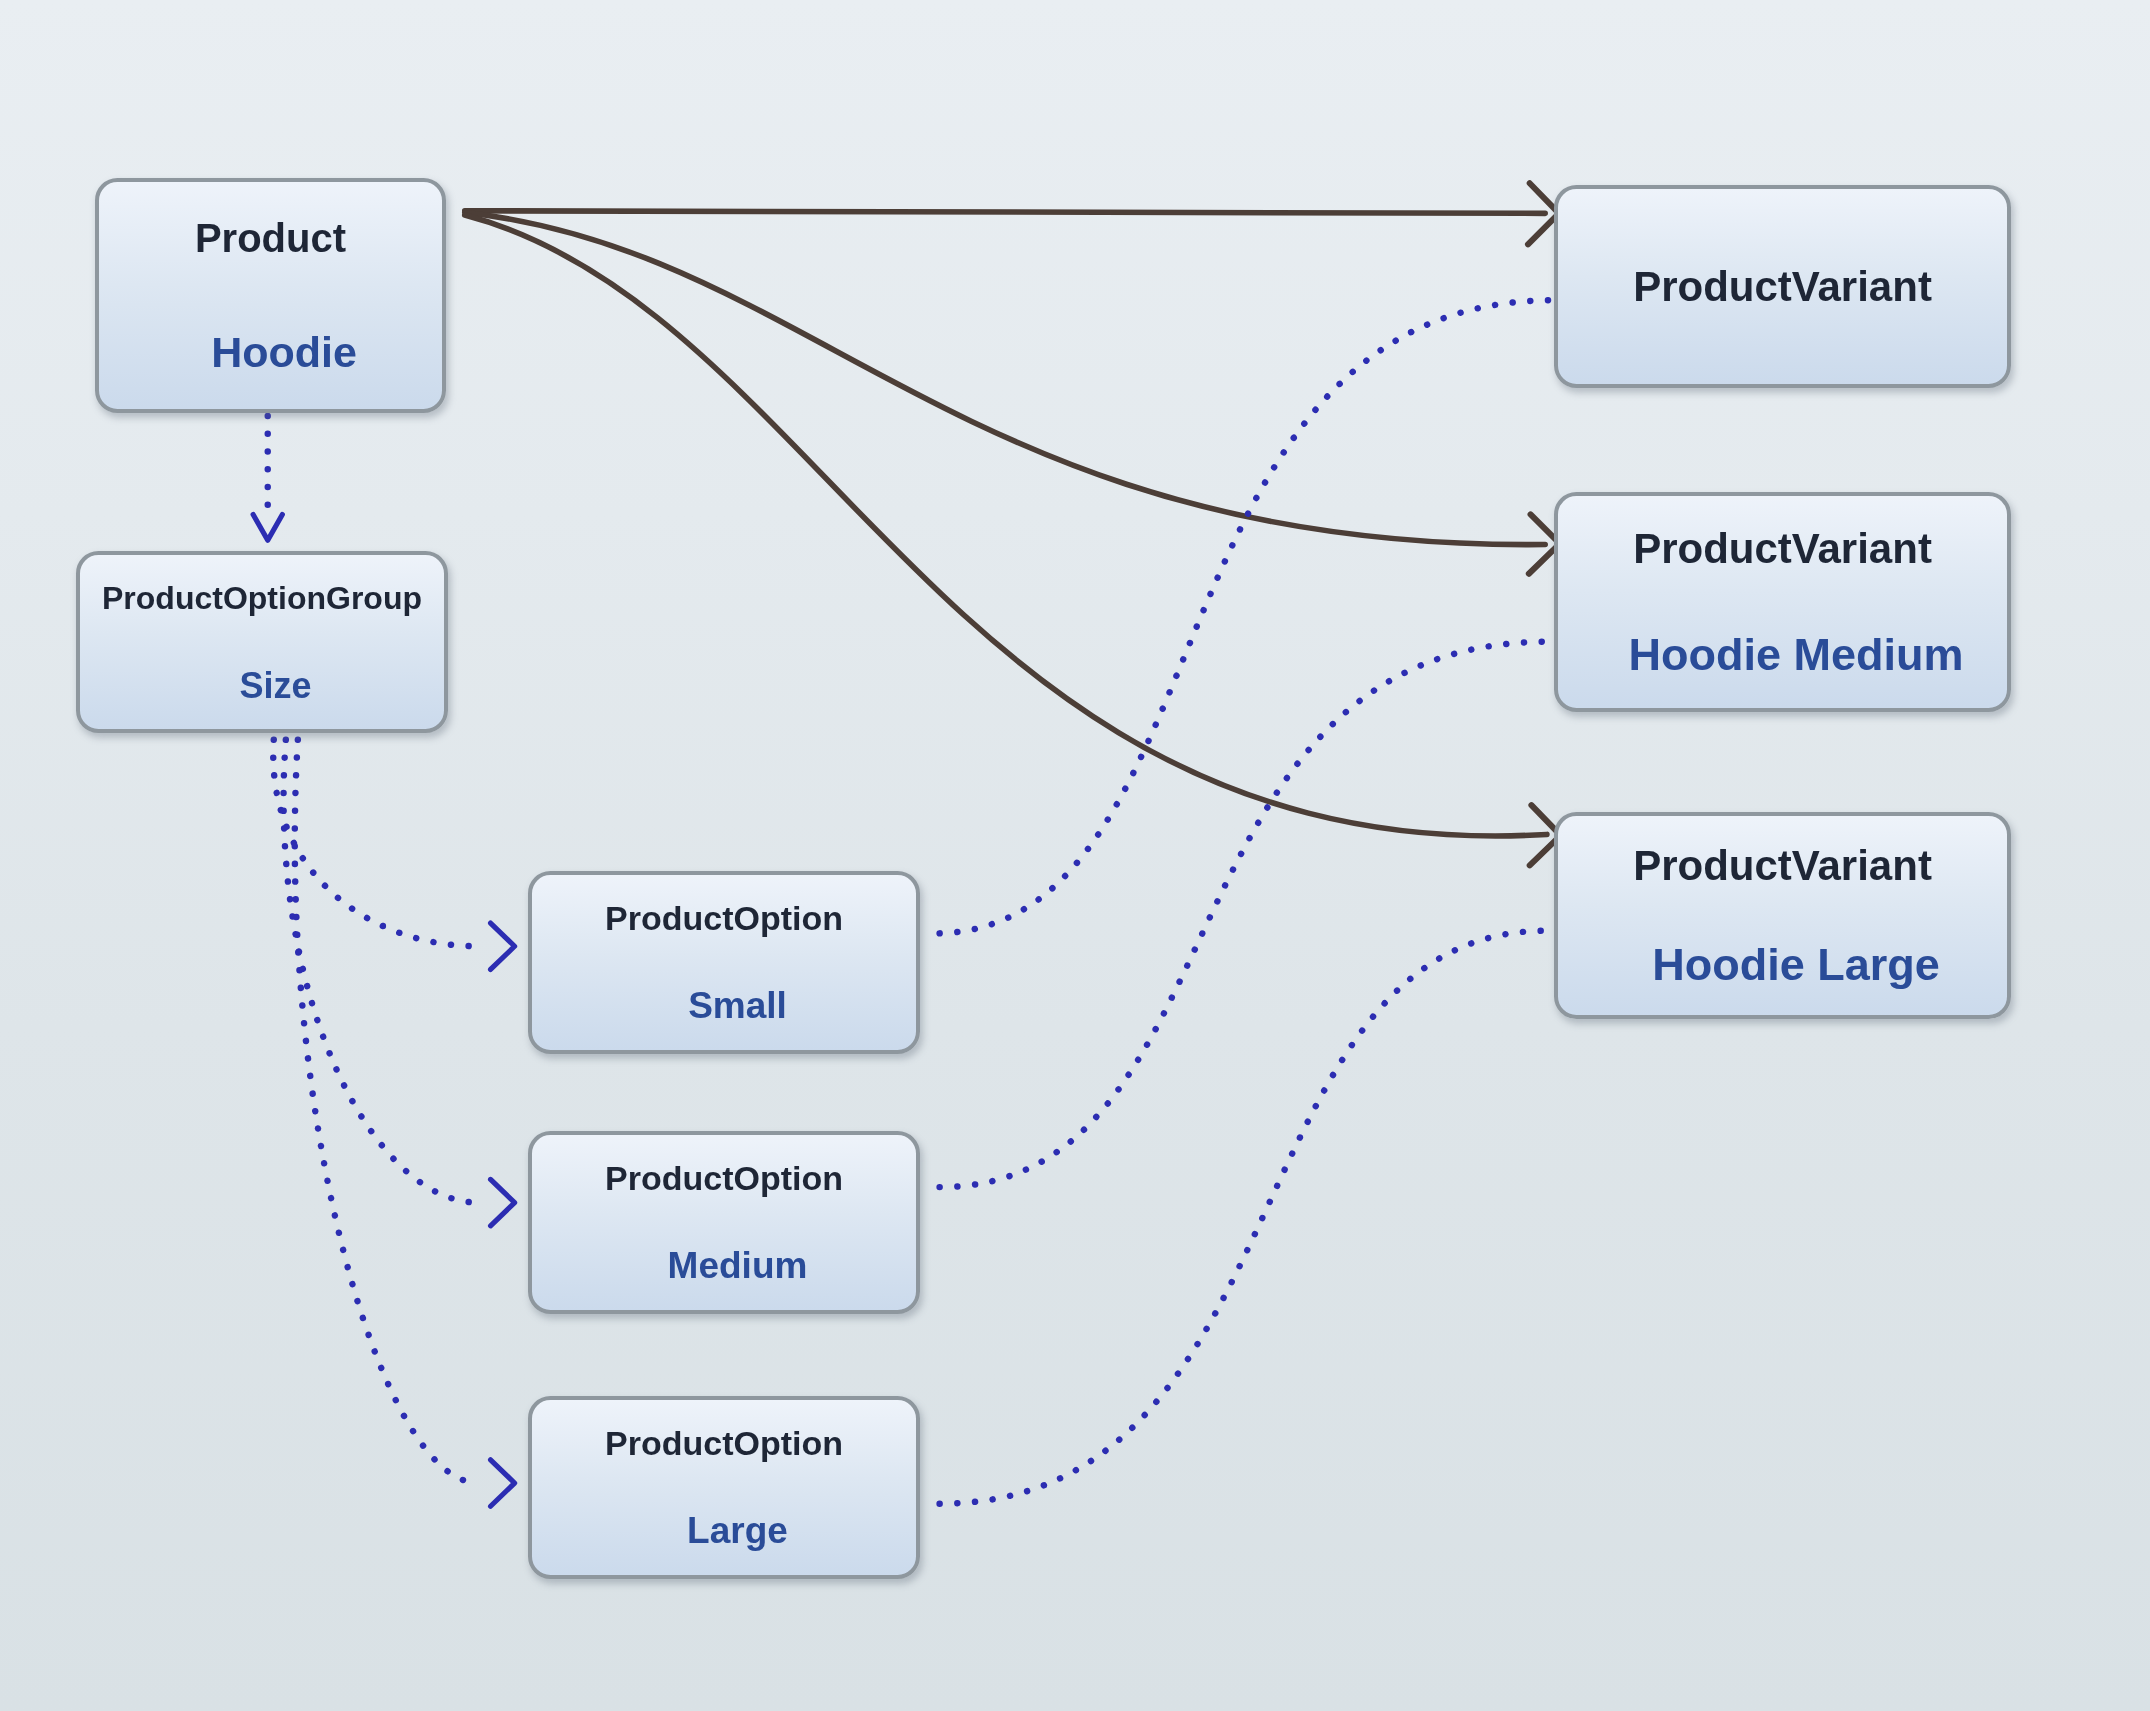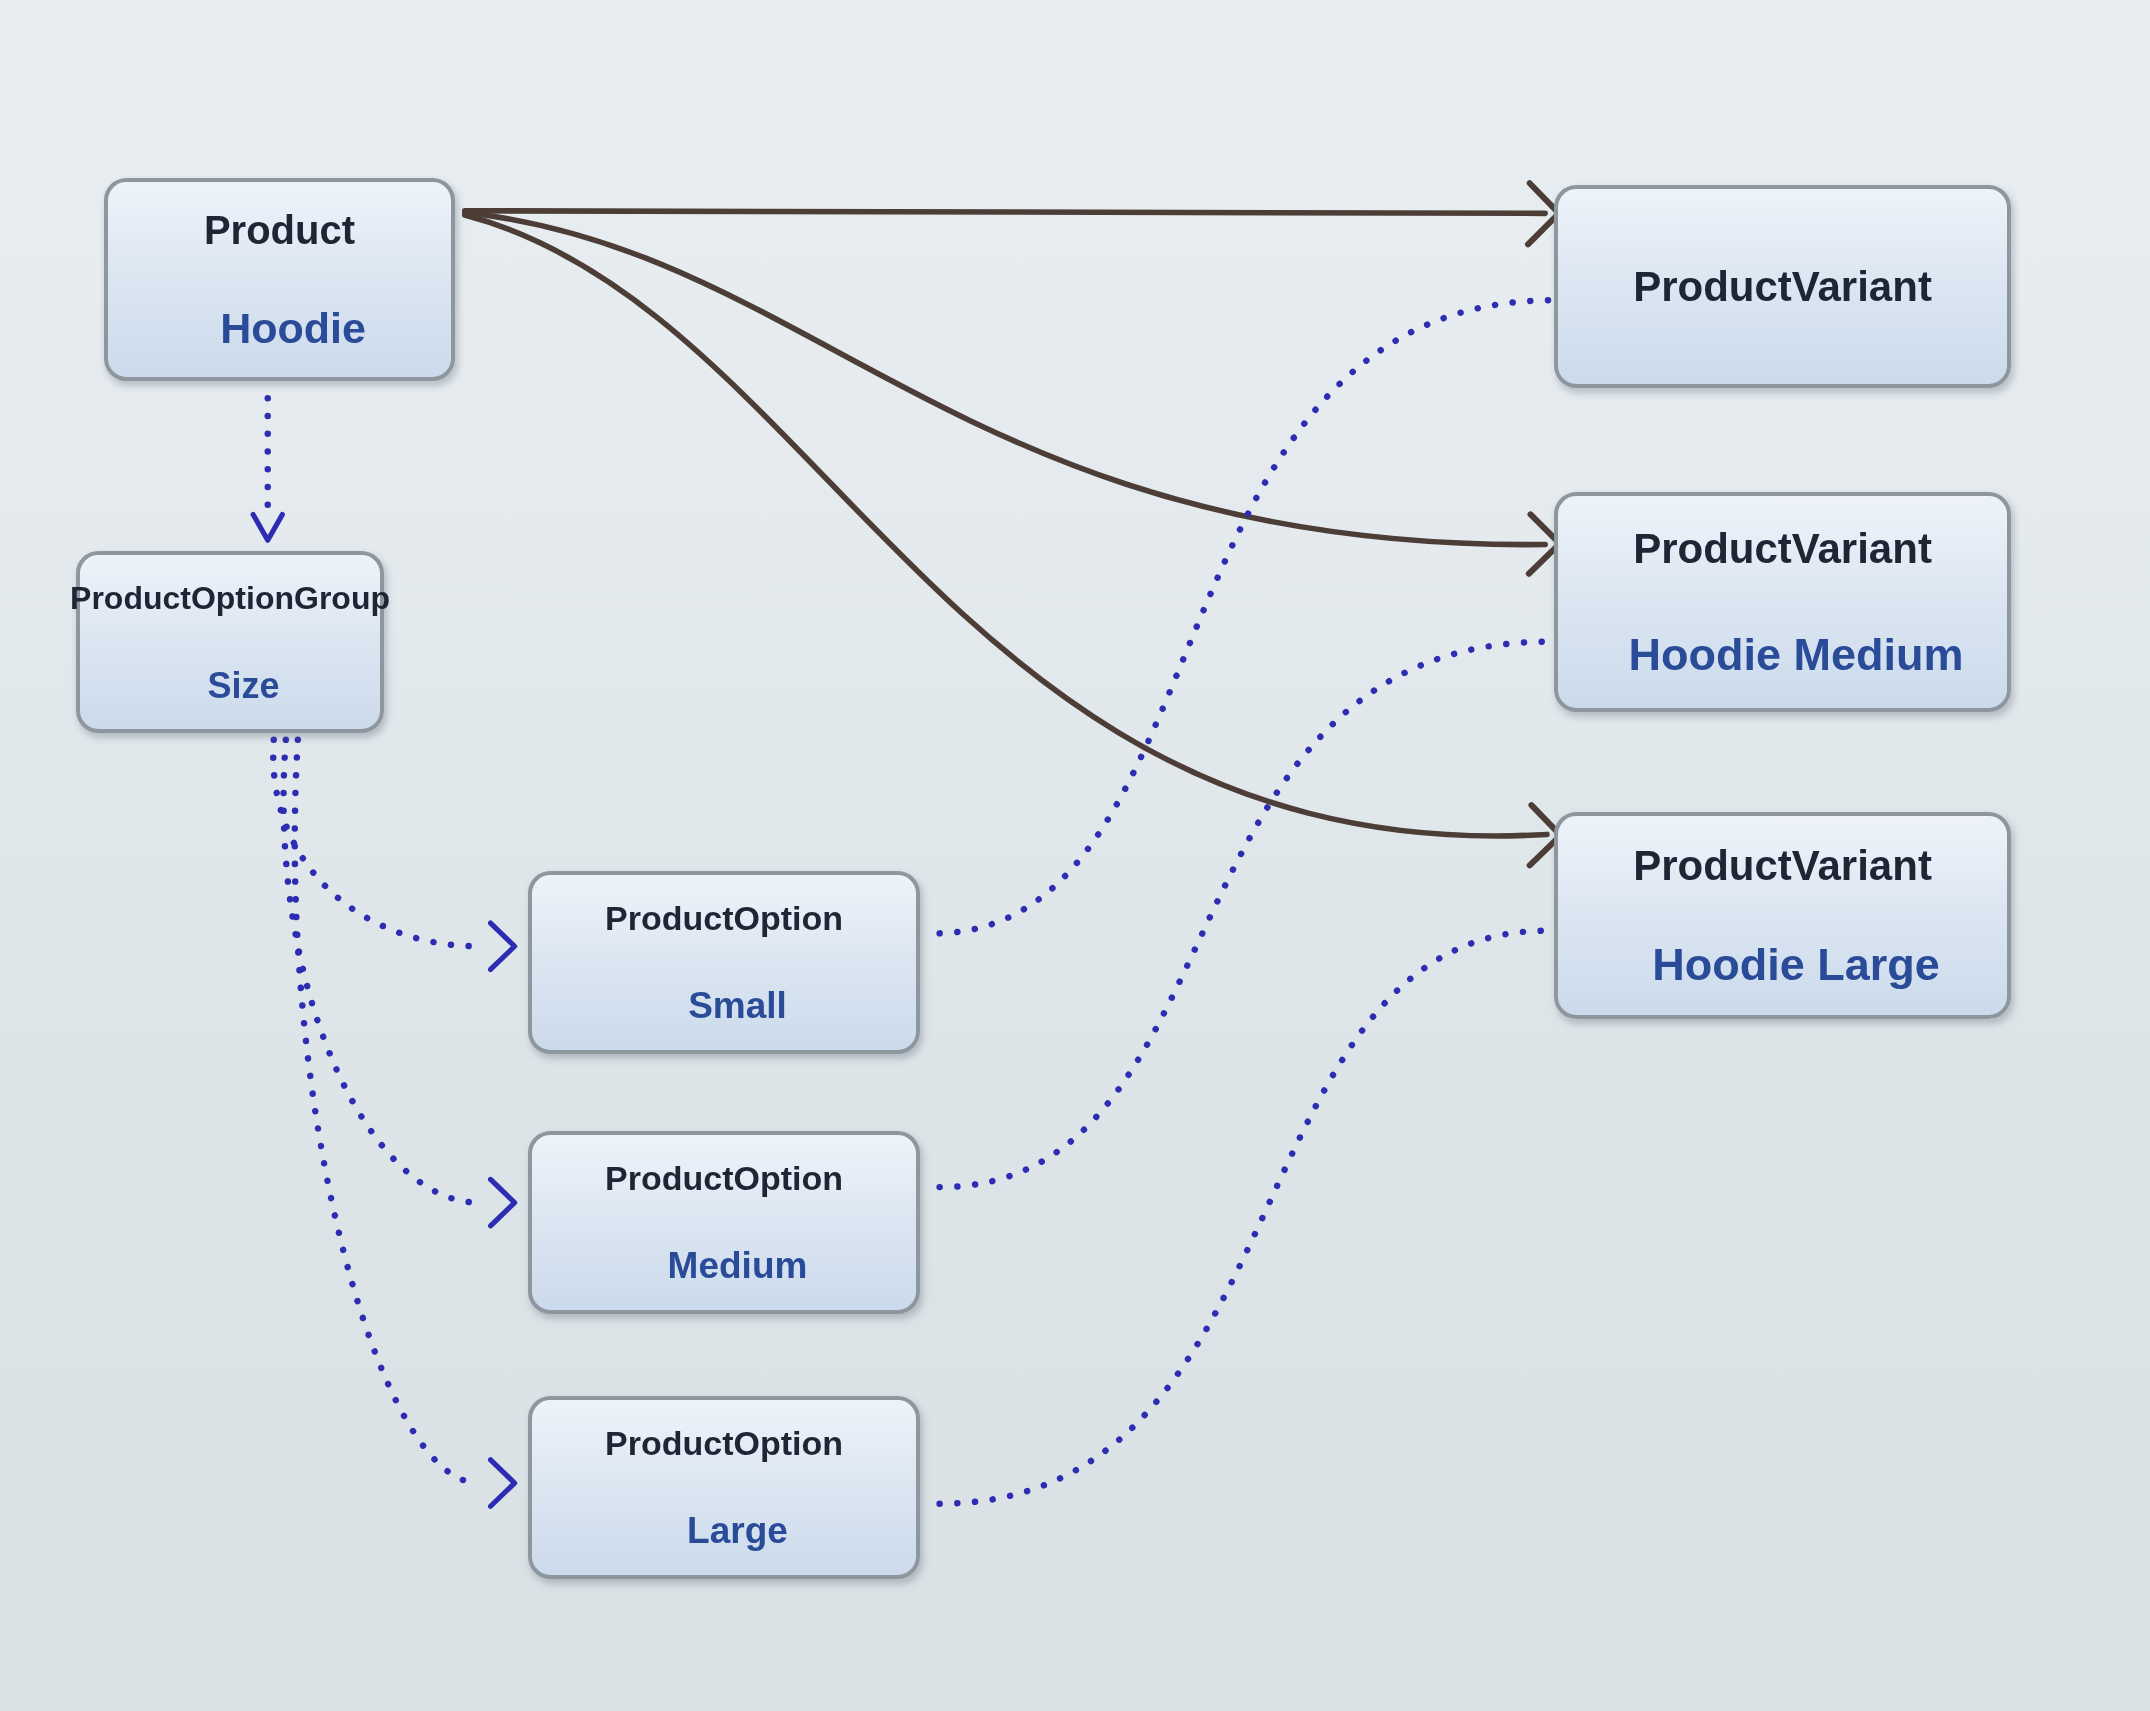--- a/index.html
+++ b/index.html
@@ -32,25 +32,25 @@
     flex: 1;
     display: flex;
     align-items: center;
     justify-content: center;
     font-weight: bold;
     white-space: nowrap;
   }
   .node-title { color: #1e2636; }
   .node-value { color: #2a4c98; padding-left: 27px; }
 
-  .n-product { left: 95px; top: 178px; width: 351px; height: 203px; margin-left: 9px; }
+  .n-product { left: 95px; top: 178px; width: 351px; height: 235px; }
   .n-product .node-title { font-size: 40px; }
   .n-product .node-value { font-size: 43px; }
 
-  .n-group { left: 76px; top: 551px; width: 308px; height: 182px; }
+  .n-group { left: 76px; top: 551px; width: 372px; height: 182px; }
   .n-group .node-title { font-size: 32px; }
   .n-group .node-value { font-size: 36px; }
 
   .n-opt { left: 528px; width: 392px; height: 183px; text-align: right; }
   .n-opt-small  { top: 871px; }
   .n-opt-medium { top: 1131px; }
   .n-opt-large  { top: 1396px; }
   .n-opt .node-title { font-size: 34px; }
   .n-opt .node-value { font-size: 37px; }
 

